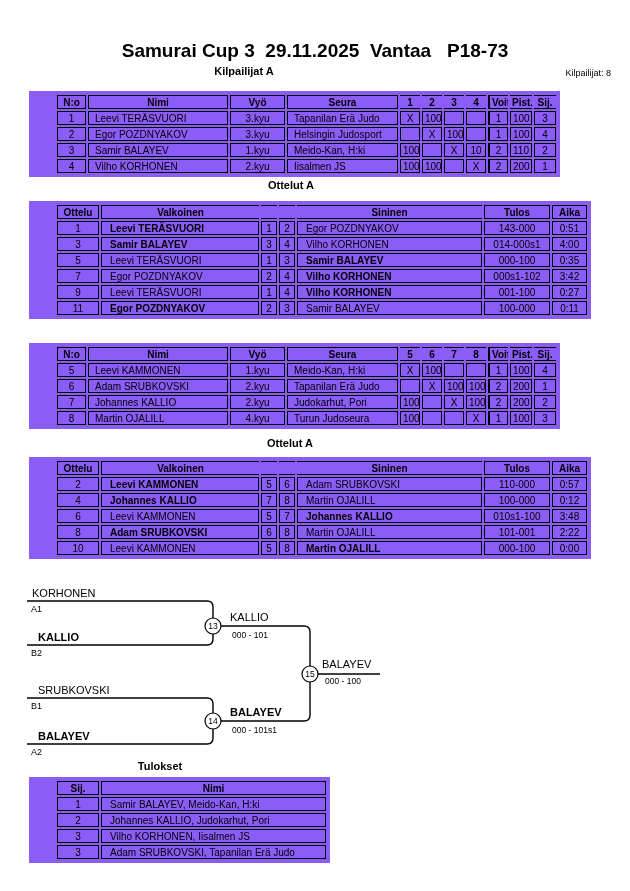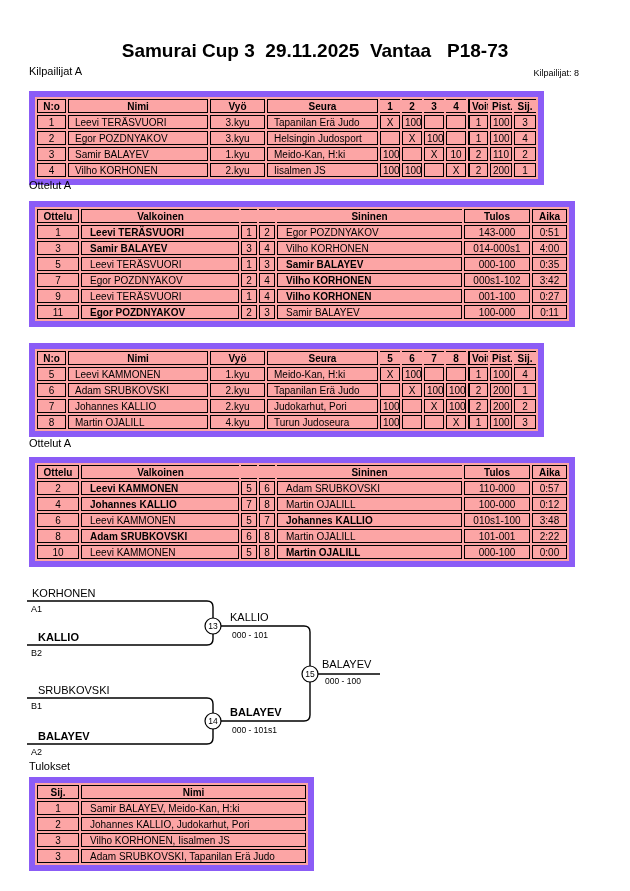--- a/index.html
+++ b/index.html
@@ -1,23 +1,23 @@
 <!DOCTYPE html>
 <html><head>
 <meta charset="utf-8">
 <style>
   html,body{margin:0;padding:0;background:#fff;}
   .page{position:relative;width:630px;height:891px;background:#fff;overflow:hidden;
         font-family:"Liberation Sans",sans-serif;color:#000;}
   .title{position:absolute;top:40px;left:0;width:630px;text-align:center;
          font-size:19px;font-weight:bold;white-space:pre;}
-  .h2{position:absolute;font-size:11px;font-weight:normal;}
-  .count{position:absolute;top:68px;right:51px;font-size:9px;}
+  .h2{position:absolute;font-size:11px;font-weight:bold;text-align:center;}
+  .count{position:absolute;top:68px;right:19px;font-size:9px;}
   table{position:absolute;border-collapse:separate;border-spacing:2px;
-        border:6px solid #8b5cf6;table-layout:fixed;background:#fca5a5;}
+        border:2px solid #8b5cf6;table-layout:fixed;background:#8b5cf6;padding-left:24px;}
   th,td{border:1px solid #000;font-size:10px;height:12px;line-height:11px;
         padding:0 2px;overflow:hidden;white-space:nowrap;text-align:center;}
   th{font-weight:bold;}
   .tl{text-align:left;padding-left:6px;}
   .nm{text-align:left;padding-left:8px;}
   .nb{border-left:none;border-right:none;}
   .nr{border-right:none;}
   .thick{border-left:2px solid #000;}
   .thickL{border-left:2px solid #000;border-right:none;}
   .b{font-weight:bold;}

